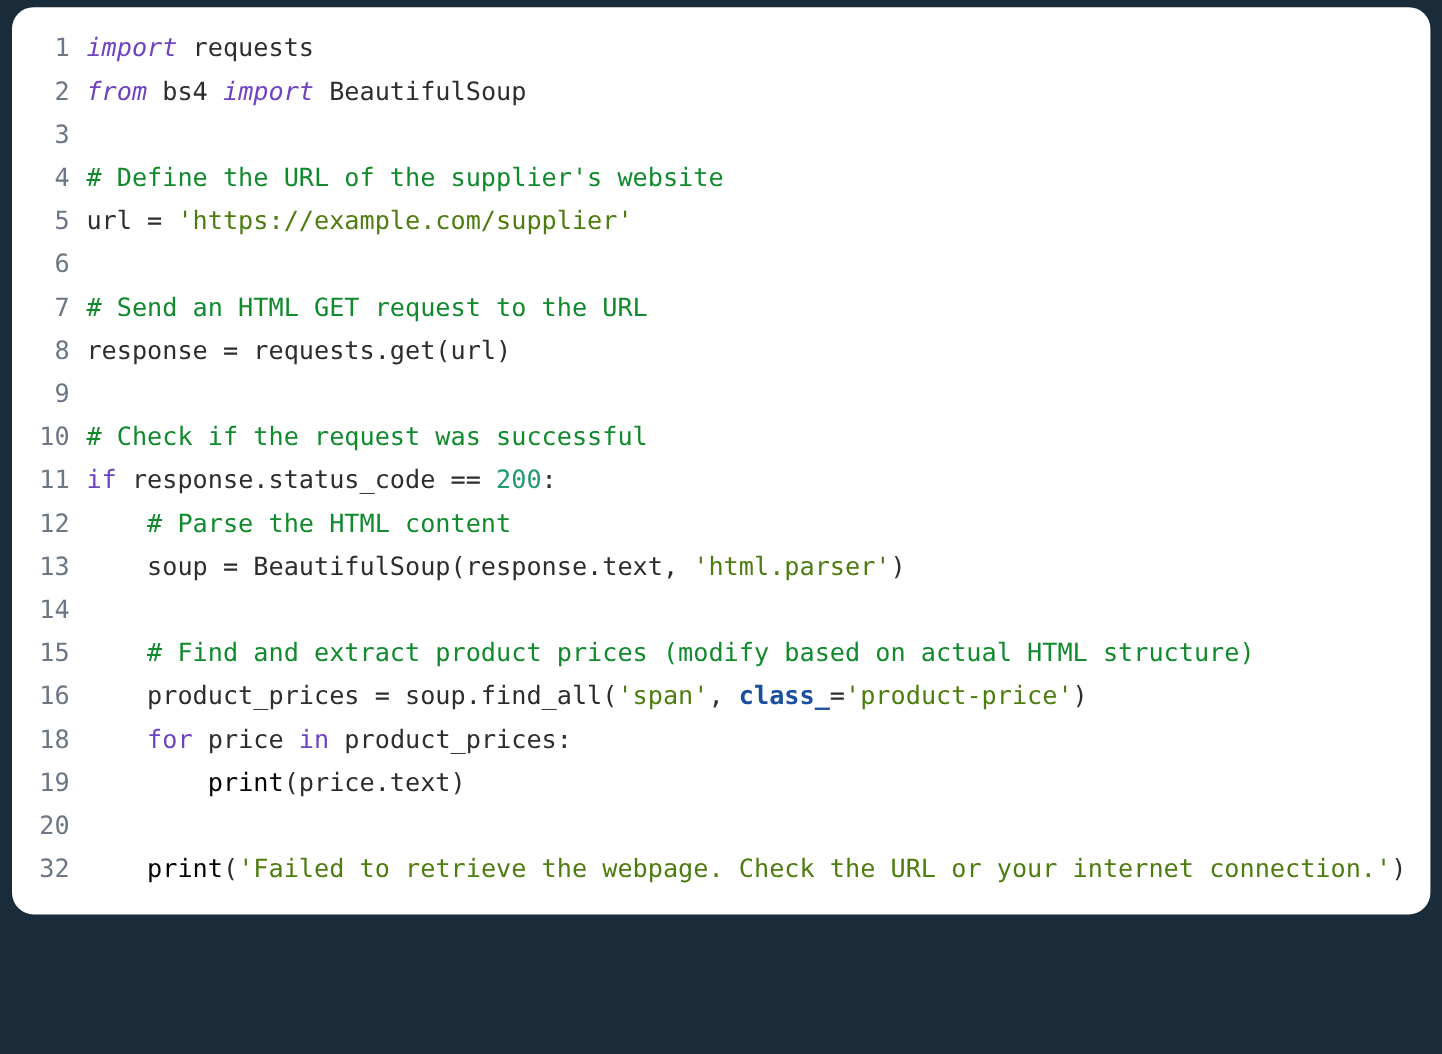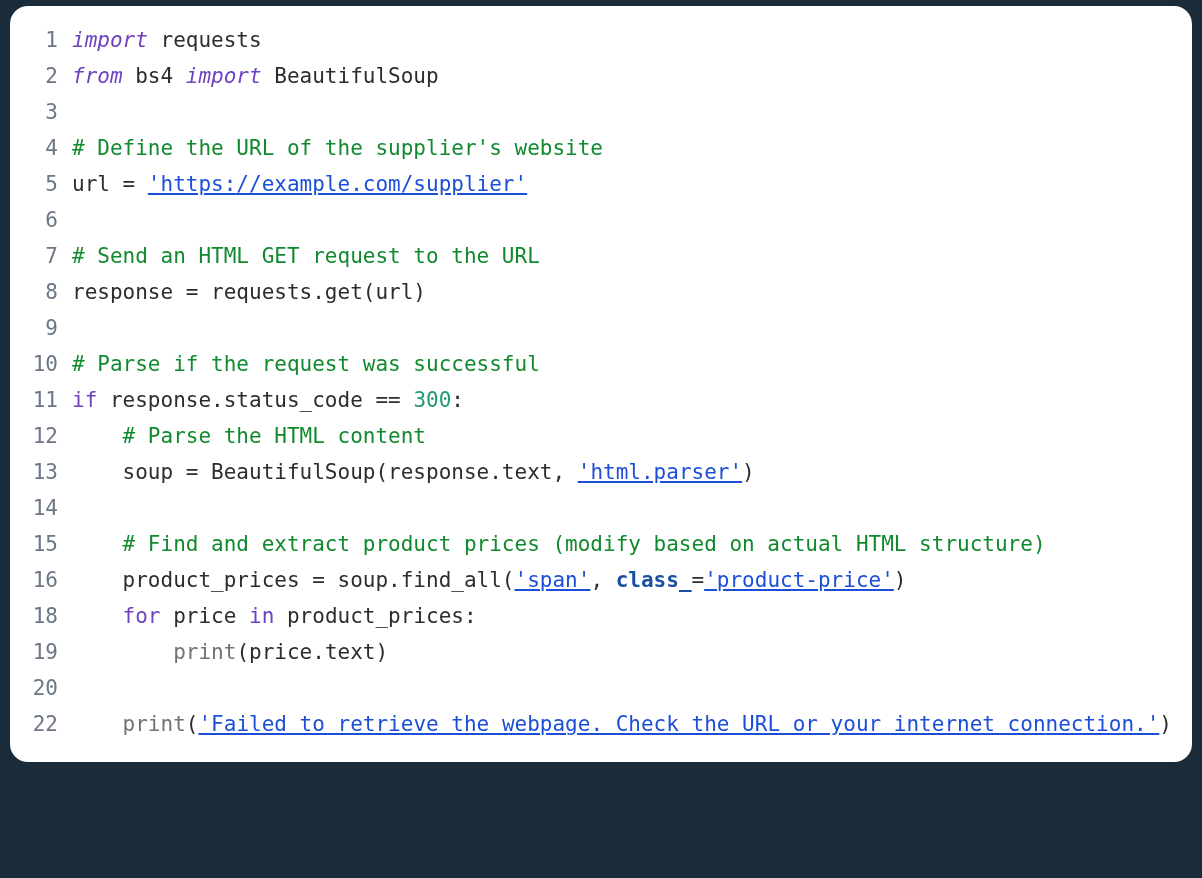--- a/index.html
+++ b/index.html
@@ -39,23 +39,23 @@
   }
   .code {
     white-space: pre-wrap;
     word-break: break-all;
     flex: 1 1 auto;
     color: #2d2d2d;
   }
   .tok-kw { color: #6f42c1; font-style: italic; } 
   .tok-kw2 { color: #6f42c1; } 
   .tok-cmt { color: #118a2e; }
-  .tok-str { color: #1d4ed8; text-decoration: underline; }
+  .tok-str { color: #4d7c0f; }
   .tok-num { color: #219a6f; }
-  .tok-fn  { color: #737373; }
+  .tok-fn  { color: #000000; }
   .tok-id  { color: #2d2d2d; }
   .tok-arg { color: #1a4fa0; font-weight: bold; } 
 </style>
 </head>
 <body>
 
 <div class="code-card">
 
   <div class="code-line">
     <span class="gutter">1</span>
@@ -97,26 +97,26 @@
     <span class="code"><span class="tok-id">response = requests.get(url)</span></span>
   </div>
 
   <div class="code-line">
     <span class="gutter">9</span>
     <span class="code"></span>
   </div>
 
   <div class="code-line">
     <span class="gutter">10</span>
-    <span class="code"><span class="tok-cmt"># Parse if the request was successful</span></span>
+    <span class="code"><span class="tok-cmt"># Check if the request was successful</span></span>
   </div>
 
   <div class="code-line">
     <span class="gutter">11</span>
-    <span class="code"><span class="tok-kw2">if</span><span class="tok-id"> response.status_code == </span><span class="tok-num">300</span><span class="tok-id">:</span></span>
+    <span class="code"><span class="tok-kw2">if</span><span class="tok-id"> response.status_code == </span><span class="tok-num">200</span><span class="tok-id">:</span></span>
   </div>
 
   <div class="code-line">
     <span class="gutter">12</span>
     <span class="code"><span class="tok-cmt">    # Parse the HTML content</span></span>
   </div>
 
   <div class="code-line">
     <span class="gutter">13</span>
     <span class="code"><span class="tok-id">    soup = BeautifulSoup(response.text, </span><span class="tok-str">'html.parser'</span><span class="tok-id">)</span></span>
@@ -148,17 +148,17 @@
     <span class="code"><span class="tok-id">        </span><span class="tok-fn">print</span><span class="tok-id">(price.text)</span></span>
   </div>
 
   <div class="code-line">
     <span class="gutter">20</span>
     <span class="code"></span>
   </div>
 
 
   <div class="code-line">
-    <span class="gutter">22</span>
+    <span class="gutter">32</span>
     <span class="code"><span class="tok-id">    </span><span class="tok-fn">print</span><span class="tok-id">(</span><span class="tok-str">'Failed to retrieve the webpage. Check the URL or your internet con</span><span class="tok-str">nection.'</span><span class="tok-id">)</span></span>
   </div>
 
 </div>
 
 </body></html>

